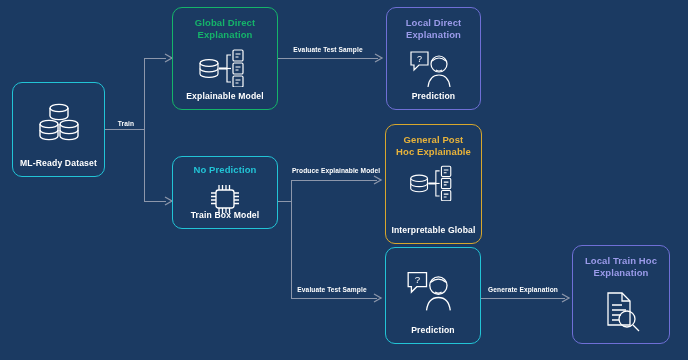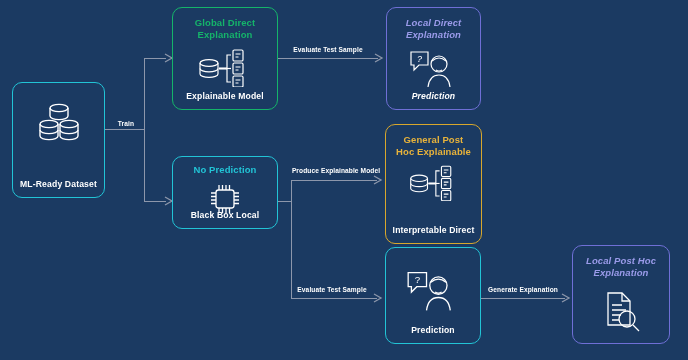--- a/index.html
+++ b/index.html
@@ -32,21 +32,21 @@
   }
   .node .glyph{
     position:absolute;left:0;right:0;
     display:flex;align-items:center;justify-content:center;
   }
 
   
   .cyan{border-color:#22c4d6;}
   .green{border-color:#15b46a;}
   .green .title{color:#15b46a;}
-  .violet{border-color:#6f6fd6;font-style:italic;}
+  .violet{border-color:#6f6fd6;}
   .violet .title{color:#9b9bea;}
   .gold{border-color:#d8a72c;}
   .gold .title{color:#e8b33b;}
   .cyan .title{color:#22c4d6;}
 
   
   .edge{position:absolute;background:#8d97ab;}
   .edge.h{height:1.2px;}
   .edge.v{width:1.2px;}
   .elabel{
@@ -94,21 +94,21 @@
     <path d="M1 2 L8 6 L1 10" fill="none" stroke="#8d97ab" stroke-width="1.3"></path>
   </svg>
   <div class="elabel" style="left:286px;top:286px;width:92px;">Evaluate Test Sample</div>
 
   <div class="edge h" style="left:481px;top:298px;width:84px;"></div>
   <svg class="arrowhead" style="left:561px;top:292px;" width="12" height="12" viewBox="0 0 12 12">
     <path d="M1 2 L8 6 L1 10" fill="none" stroke="#8d97ab" stroke-width="1.3"></path>
   </svg>
   <div class="elabel" style="left:483px;top:286px;width:80px;">Generate Explanation</div>
 
-  <div class="node cyan" style="left:12px;top:82px;width:93px;height:116px;">
+  <div class="node cyan" style="left:12px;top:82px;width:93px;height:95px;">
     <div class="glyph" style="top:18px;">
       <svg width="46" height="44" viewBox="0 0 46 44" fill="none" stroke="#ffffff" stroke-width="1.4">
         <ellipse cx="23" cy="7" rx="9" ry="3.6"></ellipse>
         <path d="M14 7 v8 a9 3.6 0 0 0 18 0 v-8"></path>
         <ellipse cx="13" cy="23" rx="9" ry="3.6"></ellipse>
         <path d="M4 23 v12 a9 3.6 0 0 0 18 0 v-12"></path>
         <path d="M4 29 a9 3.6 0 0 0 18 0"></path>
         <ellipse cx="33" cy="23" rx="9" ry="3.6"></ellipse>
         <path d="M24 23 v12 a9 3.6 0 0 0 18 0 v-12"></path>
         <path d="M24 29 a9 3.6 0 0 0 18 0"></path>
@@ -165,21 +165,21 @@
     </div>
     <div class="glyph" style="top:25px;">
       <svg width="34" height="34" viewBox="0 0 34 34" fill="none" stroke="#ffffff" stroke-width="1.3">
         <rect x="8" y="8" width="18" height="18" rx="2.5"></rect>
         <path d="M11 8 V3 M14.5 8 V3 M18 8 V3 M21.5 8 V3"></path>
         <path d="M11 26 v5 M14.5 26 v5 M18 26 v5 M21.5 26 v5"></path>
         <path d="M8 11 H3 M8 14.5 H3 M8 18 H3 M8 21.5 H3"></path>
         <path d="M26 11 h5 M26 14.5 h5 M26 18 h5 M26 21.5 h5"></path>
       </svg>
     </div>
-    <div class="caption">Black Box Local</div>
+    <div class="caption">Train Box Model</div>
   </div>
 
   <div class="node gold" style="left:385px;top:124px;width:97px;height:120px;">
     <div class="title">
       <span>General Post</span><br>
       <span>Hoc Explainable</span>
     </div>
     <div class="glyph" style="top:40px;">
       <svg width="54" height="36" viewBox="0 0 58 38" fill="none" stroke="#ffffff" stroke-width="1.2">
         <ellipse cx="13" cy="14" rx="9" ry="3.4"></ellipse>
@@ -189,40 +189,40 @@
         <path d="M23 19.5 h12"></path>
         <path d="M23 20 h8 v13 h4"></path>
         <rect x="37" y="1" width="10" height="11" rx="1.3"></rect>
         <rect x="37" y="14" width="10" height="11" rx="1.3"></rect>
         <rect x="37" y="27" width="10" height="11" rx="1.3"></rect>
         <path d="M39.5 5 h5 M39.5 8 h3"></path>
         <path d="M39.5 18 h5 M39.5 21 h3"></path>
         <path d="M39.5 31 h5 M39.5 34 h3"></path>
       </svg>
     </div>
-    <div class="caption">Interpretable Direct</div>
+    <div class="caption">Interpretable Global</div>
   </div>
 
   <div class="node cyan" style="left:385px;top:247px;width:96px;height:97px;">
     <div class="glyph" style="top:22px;">
       <svg width="54" height="42" viewBox="0 0 50 38" fill="none" stroke="#ffffff" stroke-width="1.2">
         <path d="M2 2 h17 v13 h-9 l-5 5 v-5 h-3 z"></path>
         <text x="10.5" y="12" font-size="9" fill="#ffffff" stroke="none" text-anchor="middle" font-family="Liberation Sans, sans-serif">?</text>
         <circle cx="30" cy="14" r="8"></circle>
         <path d="M23 11 q7 -6 14 0"></path>
         <path d="M27 20 q3 2 6 0"></path>
         <path d="M19 37 q1.5 -12 11 -12 q9.5 0 11 12"></path>
       </svg>
     </div>
     <div class="caption">Prediction</div>
   </div>
 
   <div class="node violet" style="left:572px;top:245px;width:98px;height:99px;">
     <div class="title">
-      <span>Local Post Hoc</span><br>
+      <span>Local Train Hoc</span><br>
       <span>Explanation</span>
     </div>
     <div class="glyph" style="top:45px;">
       <svg width="42" height="42" viewBox="0 0 42 42" fill="none" stroke="#ffffff" stroke-width="1.3">
         <path d="M8 2 h14 l8 8 v24 h-22 z"></path>
         <path d="M22 2 v8 h8"></path>
         <path d="M12 14 h10 M12 19 h14 M12 24 h9 M12 29 h7"></path>
         <circle cx="27" cy="28" r="8"></circle>
         <path d="M33 34 l6 6"></path>
       </svg>

